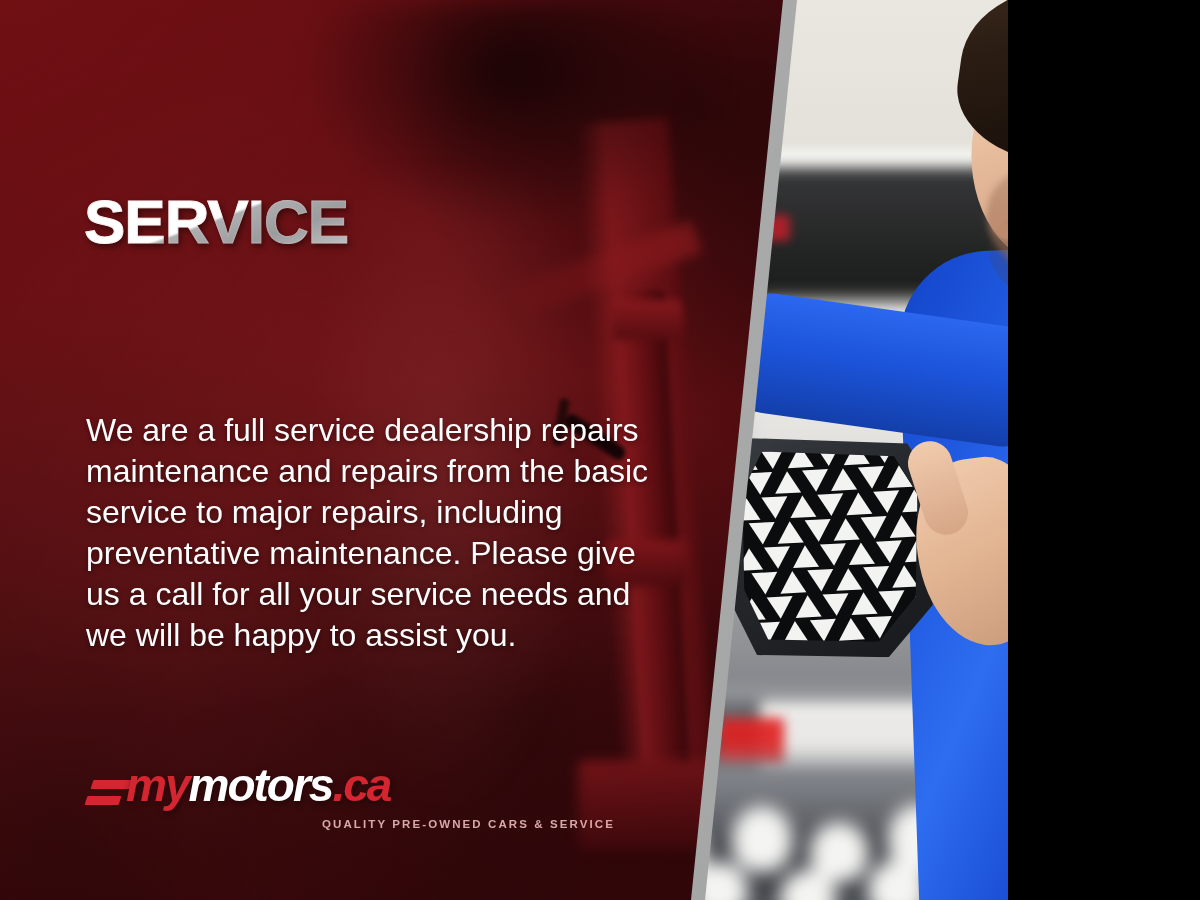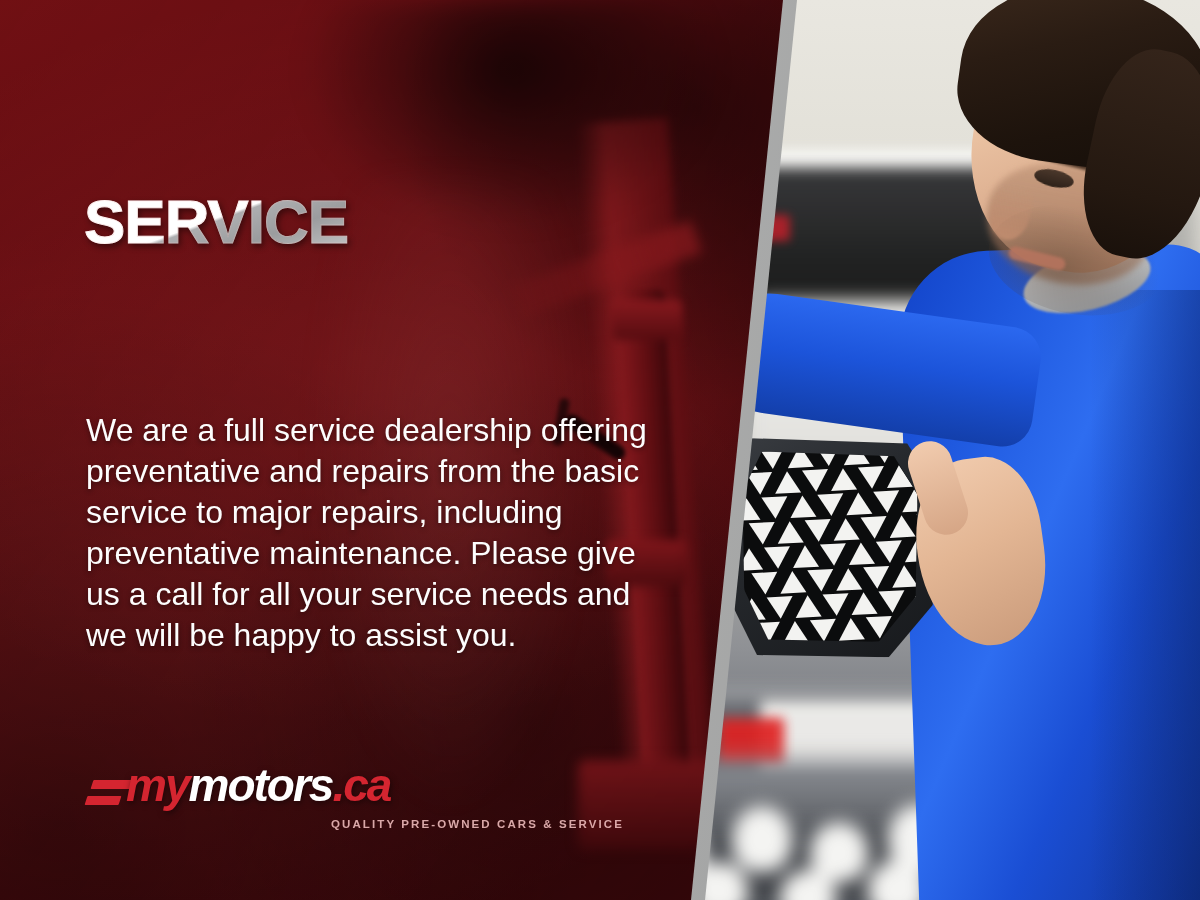--- a/index.html
+++ b/index.html
@@ -1,18 +1,18 @@
 <!DOCTYPE html>
 <html><head>
 <meta charset="utf-8">
 <style>
   html,body{margin:0;padding:0;background:#000;}
   body{width:1200px;height:900px;overflow:hidden;font-family:"Liberation Sans",sans-serif;}
 
-  .banner{position:relative;width:1200px;height:900px;overflow:hidden;background:#6e1118;}
+  .banner{position:relative;width:977px;height:900px;overflow:hidden;background:#6e1118;padding-left:31px;}
 
   
   .photo{position:absolute;inset:0;overflow:hidden;}
   .photo-bg{position:absolute;inset:0;
     background:
       
       linear-gradient(180deg,#e9e7e0 0%,#e3e1d9 16%,#d8d6cf 26%,#cfcdc6 34%,#c8c6c0 42%,#bdbcb7 50%,#a9a9a6 60%,#8f9195 72%,#6f7278 84%,#55585e 100%);
   }
   
   .van-body{position:absolute;left:745px;top:300px;width:460px;height:190px;
@@ -175,21 +175,21 @@
   .dash{position:absolute;height:9px;background:#d42530;transform:skewX(-18deg);border-radius:1px;}
   .dash1{top:4px;left:6px;width:40px;}
   .dash2{top:20px;left:0px;width:34px;}
   .wordmark{position:absolute;left:40px;top:0;white-space:nowrap;
     font-size:46px;font-weight:800;font-style:italic;letter-spacing:-2px;line-height:1;
     filter:drop-shadow(1px 2px 3px rgba(0,0,0,.5));}
   .w-my{color:#d42530;}
   .w-motors{color:#ffffff;}
   .w-dot{color:#d42530;}
   .w-ca{color:#d42530;}
-  .tagline{position:absolute;left:245px;top:56px;white-space:nowrap;
+  .tagline{position:absolute;left:236px;top:56px;white-space:nowrap;
     font-size:11.5px;font-weight:700;letter-spacing:2.1px;color:#e8b6b6;opacity:.92;}
 </style>
 </head>
 <body>
 
 <div class="banner">
 
   <div class="photo">
     <div class="photo-bg"></div>
     <div class="rack"></div>
@@ -319,21 +319,21 @@
   </div>
 
   <div class="divider"></div>
 
   <div class="content">
 
     <div class="title">
       <span class="tline tline1"><span>SERVICE</span></span>
     </div>
 
-    <p class="body-copy">We are a full service dealership offering preventative and repairs from the basic service to major repairs, including preventative maintenance. Please give us a call for all your service needs and we will be happy to assist you.</p>
+    <p class="body-copy">We are a full service dealership repairs maintenance and repairs from the basic service to major repairs, including preventative maintenance. Please give us a call for all your service needs and we will be happy to assist you.</p>
 
     <div class="logo">
       <div class="dashes">
         <div class="dash dash1"></div>
         <div class="dash dash2"></div>
       </div>
       <div class="wordmark"><span class="w-my">my</span><span class="w-motors">motors</span><span class="w-dot">.</span><span class="w-ca">ca</span></div>
       <div class="tagline">QUALITY PRE-OWNED CARS &amp; SERVICE</div>
     </div>
 

